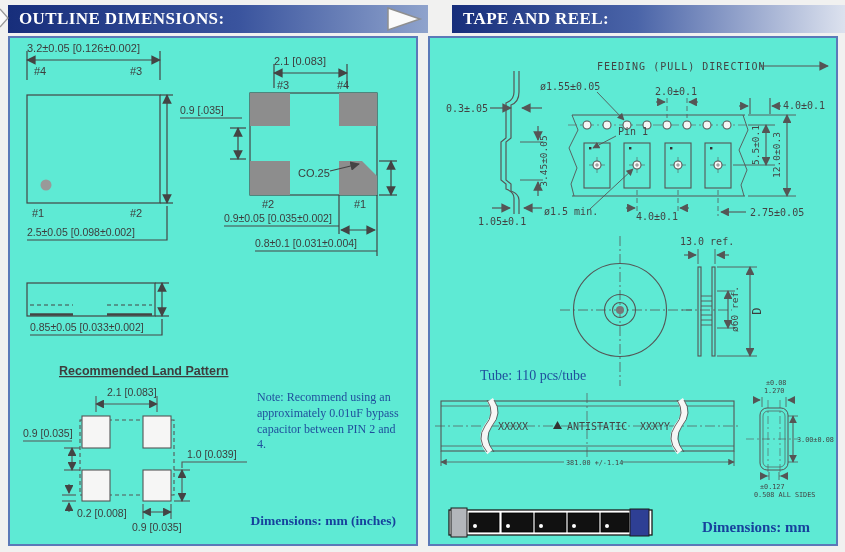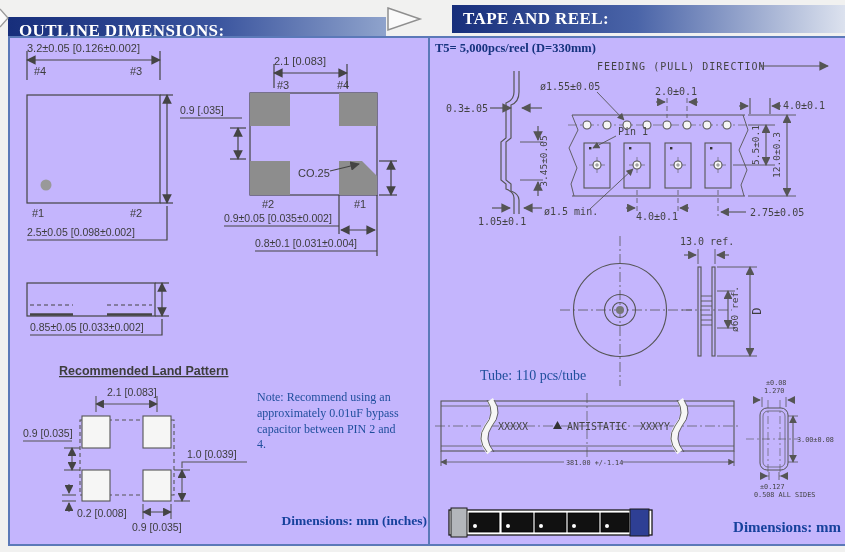--- a/index.html
+++ b/index.html
@@ -1,21 +1,21 @@
 <!DOCTYPE html>
 <html><head>
 <meta charset="utf-8">
 <style>
   html,body{margin:0;padding:0;}
   body{width:845px;height:552px;background:#f1f1f0;font-family:"Liberation Sans",sans-serif;position:relative;overflow:hidden;}
   .hdr{position:absolute;height:28px;display:flex;align-items:center;padding-left:11px;box-sizing:border-box;
        color:#fff;font-family:"Liberation Serif",serif;font-weight:bold;font-size:17px;letter-spacing:.4px;}
-  .hdr-left{left:8px;top:5px;width:378px;background:linear-gradient(90deg,#172e7b 0%,#3a549e 55%,#8fa3cc 100%);margin-top:12px;}
+  .hdr-left{left:8px;top:5px;width:420px;background:linear-gradient(90deg,#172e7b 0%,#3a549e 55%,#8fa3cc 100%);}
   .hdr-right{left:452px;top:5px;width:410px;background:linear-gradient(90deg,#172e7b 0%,#4a64a8 45%,#e8ecf4 100%);}
-  .panel{position:absolute;top:36px;width:406px;height:506px;border:2px solid #5b79b8;background:#c4b5fd;padding-left:31px;}
+  .panel{position:absolute;top:36px;width:406px;height:506px;border:2px solid #5b79b8;background:#5eead4;}
   .panel-left{left:8px;}
   .panel-right{left:428px;}
   .abs{position:absolute;}
   svg{position:absolute;left:0;top:0;}
   .pintable{border-collapse:collapse;font-size:12px;color:#333;}
   .pintable td{border:1.5px solid #444;text-align:center;padding:0;height:13.5px;}
   .pintable .c1{width:44px;}
   .pintable .c2{width:99px;}
   .note{font-family:Liberation Serif, serif;font-size:12px;color:#1f4e9c;line-height:1.32;}
   .bluefoot{font-family:"Liberation Serif",serif;font-weight:bold;color:#16419c;}
@@ -156,21 +156,20 @@
 </svg>
 
 
 <div class="note abs" style="left:247px;top:352px;width:150px;">Note: Recommend using an approximately 0.01uF bypass capacitor between PIN 2 and 4.</div>
 <div class="bluefoot abs" style="right:20px;top:475px;font-size:13.5px;font-family:Liberation Serif, serif;">Dimensions: mm (inches)</div>
 </div>
 
 <div class="panel panel-right">
 
 <div class="abs" style="left:5px;top:3px;">
-  <div class="treel">T5= 5,000pcs/reel (D=330mm)</div>
 </div>
 
 <svg width="406" height="506" viewBox="0 0 406 506">
   <defs>
     <marker id="aR" viewBox="0 0 10 10" refX="9" refY="5" markerWidth="8" markerHeight="8" orient="auto-start-reverse">
       <path d="M0,0L10,5L0,10z" fill="#555"></path>
     </marker>
   </defs>
 
   <g>

